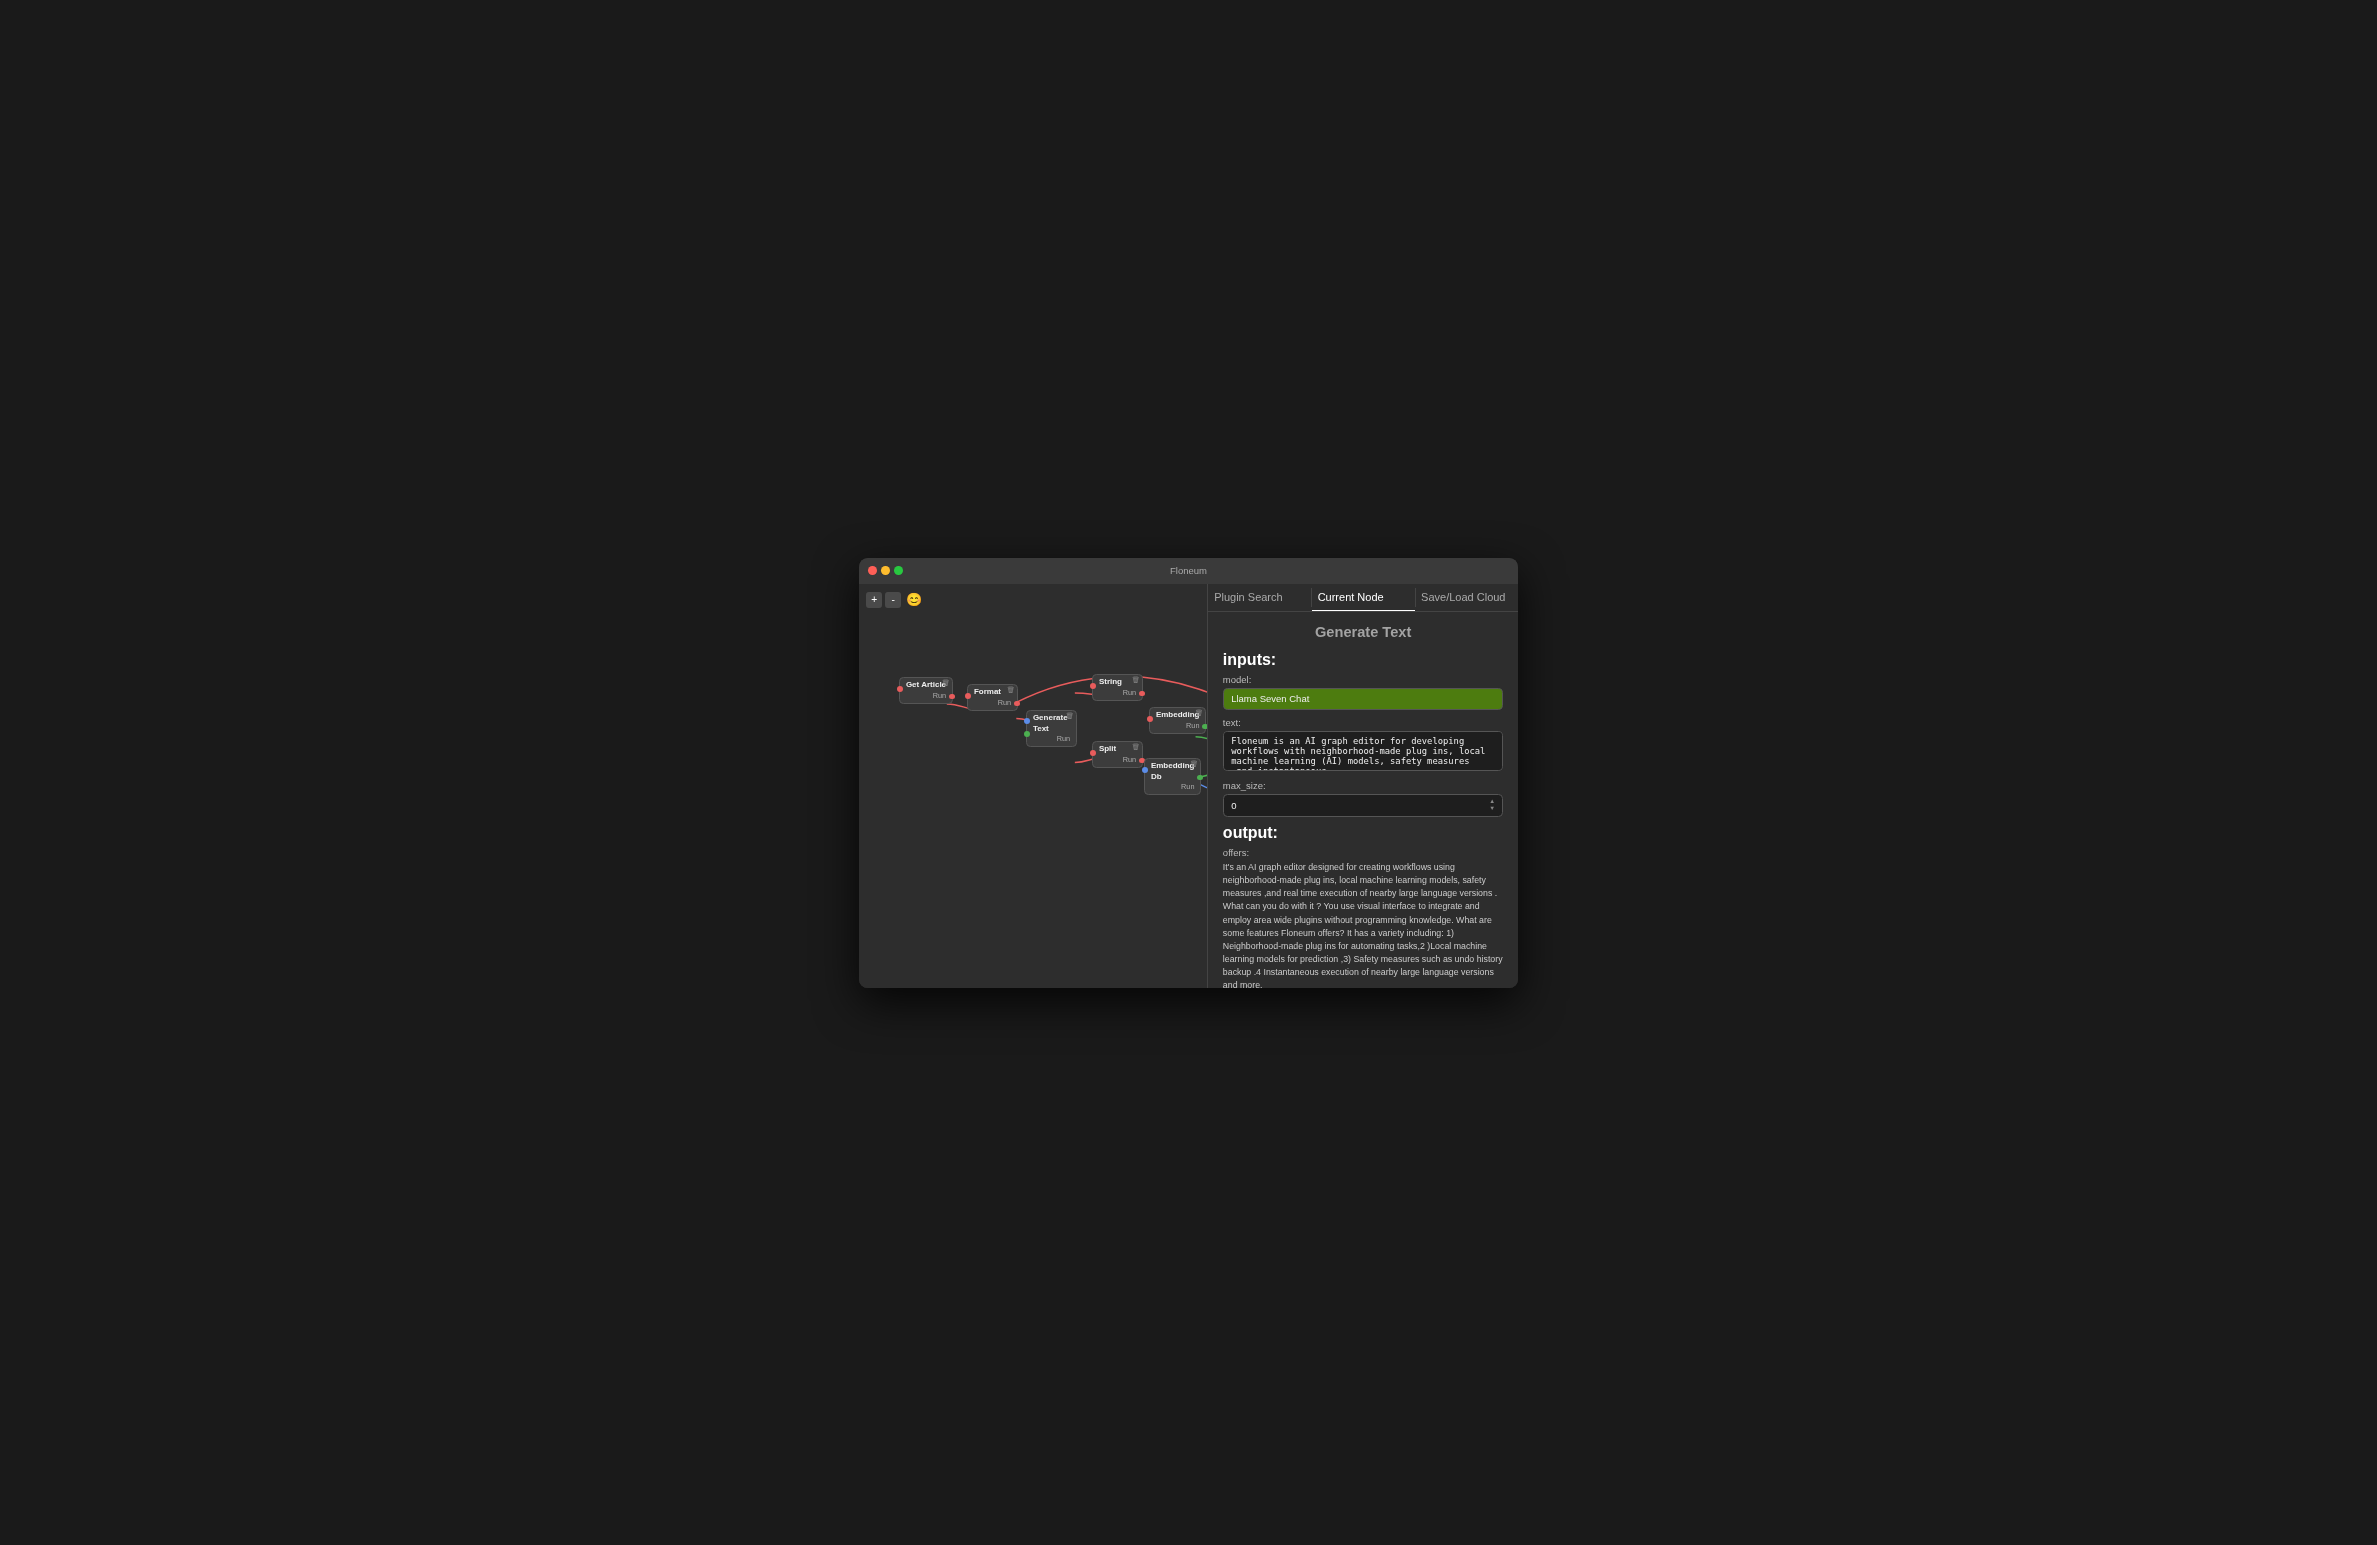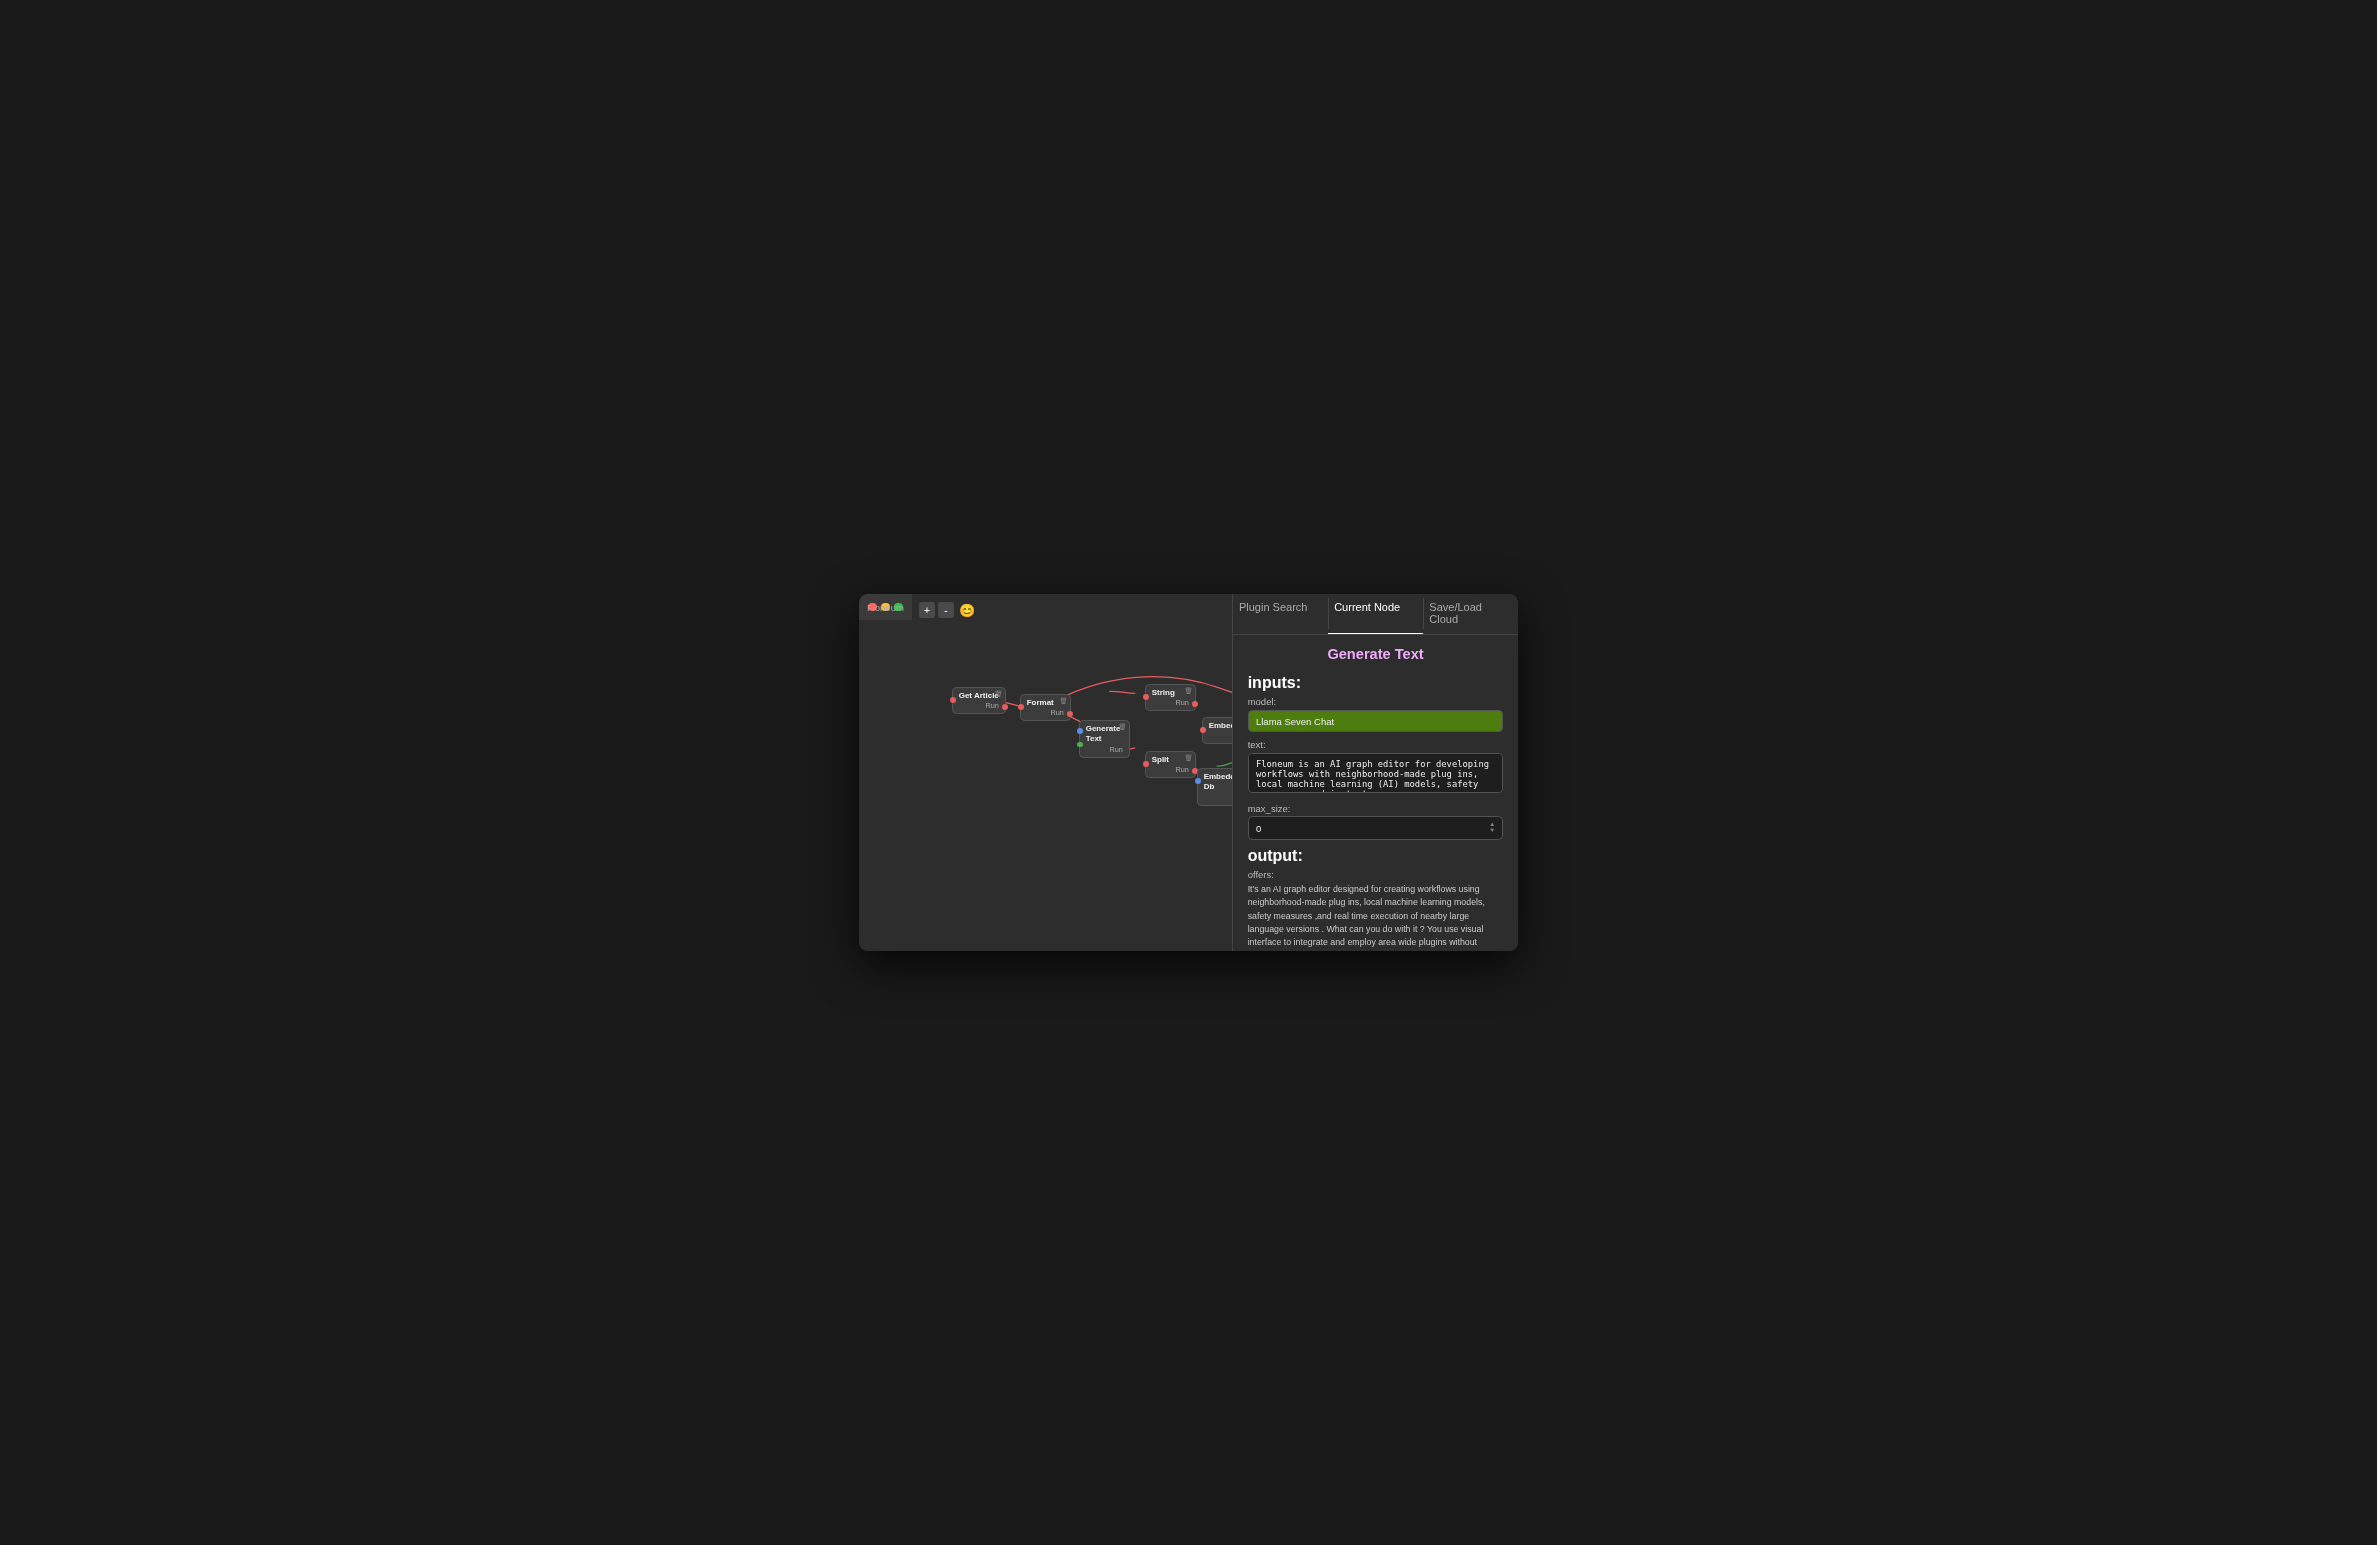--- a/index.html
+++ b/index.html
@@ -8,27 +8,27 @@
       background: #1a1a1a;
       font-family: -apple-system, BlinkMacSystemFont, 'Helvetica Neue', Arial, sans-serif;
       display: flex;
       justify-content: center;
       align-items: center;
       min-height: 100vh;
     }
 
     .window {
       width: 659px;
-      height: 357px;
+      height: 430px;
       background: #2d2d2d;
       border-radius: 8.8px;
       overflow: hidden;
       box-shadow: 0 14.6px 44px rgba(0,0,0,0.8);
       display: flex;
-      flex-direction: row;
+      flex-direction: column;
     }
 
     .titlebar {
       background: #3a3a3a;
       height: 26px;
       display: flex;
       align-items: center;
       padding: 0 8.8px;
       position: relative;
       flex-shrink: 0;
@@ -211,21 +211,21 @@
       background: #2d2d2d;
     }
     .right-content::-webkit-scrollbar-thumb {
       background: #555;
       border-radius: 2.2px;
     }
 
     .panel-title {
       font-size: 14.6px;
       font-weight: 700;
-      color: #f0abfc;
+      color: #a3a3a3;
       text-align: center;
       margin-bottom: 11.7px;
     }
 
     .section-header {
       font-size: 16px;
       font-weight: 700;
       color: #fff;
       margin-bottom: 4.4px;
     }

